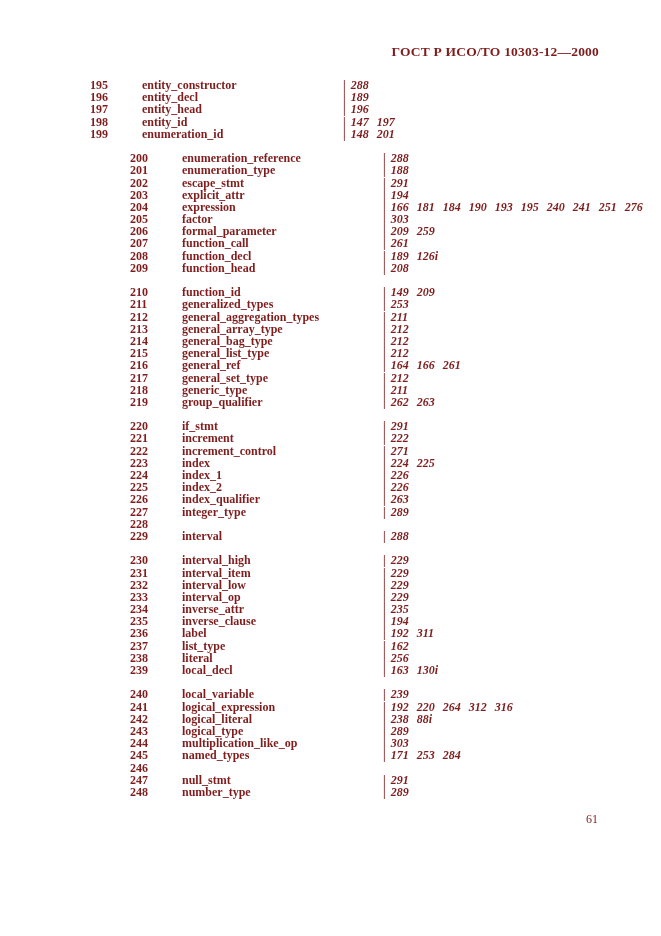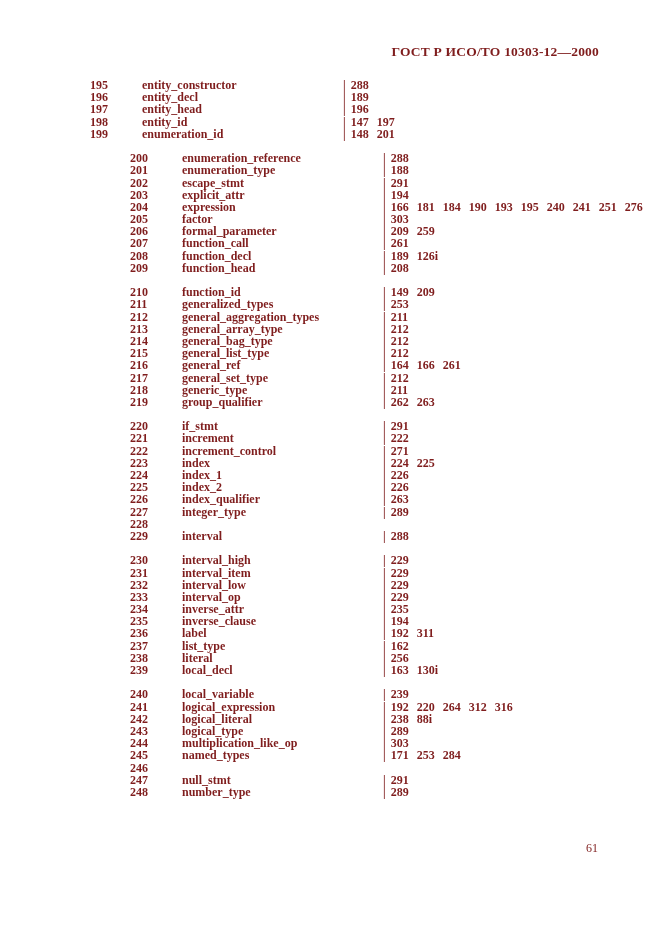--- a/index.html
+++ b/index.html
@@ -53,27 +53,28 @@
     flex: 0 0 201px;
   }
   .refsgrp {
     display: flex;
   }
   .pipe {
     margin-right: 5px;
   }
   .refs {
     word-spacing: 5px;
+    font-style: italic;
   }
   .refs.cont {
     padding-left: 8px;
   }
   .page-number {
     position: absolute;
-    top: 841px;
+    top: 812px;
     left: 586px;
     font-size: 12px;
     font-weight: normal;
   }
 </style>
 </head>
 <body>
 
 <div class="page">
   <div class="doc-header">ГОСТ Р ИСО/ТО 10303-12—2000</div>

